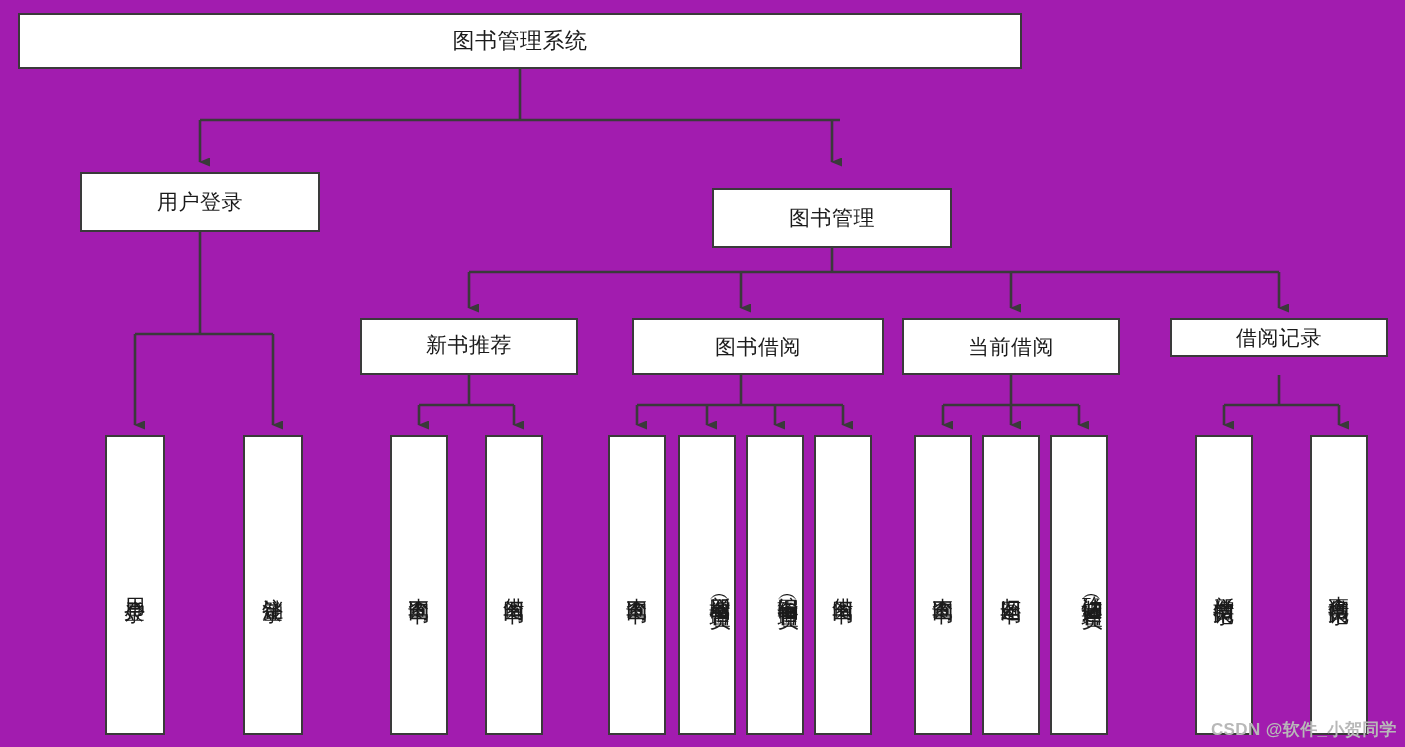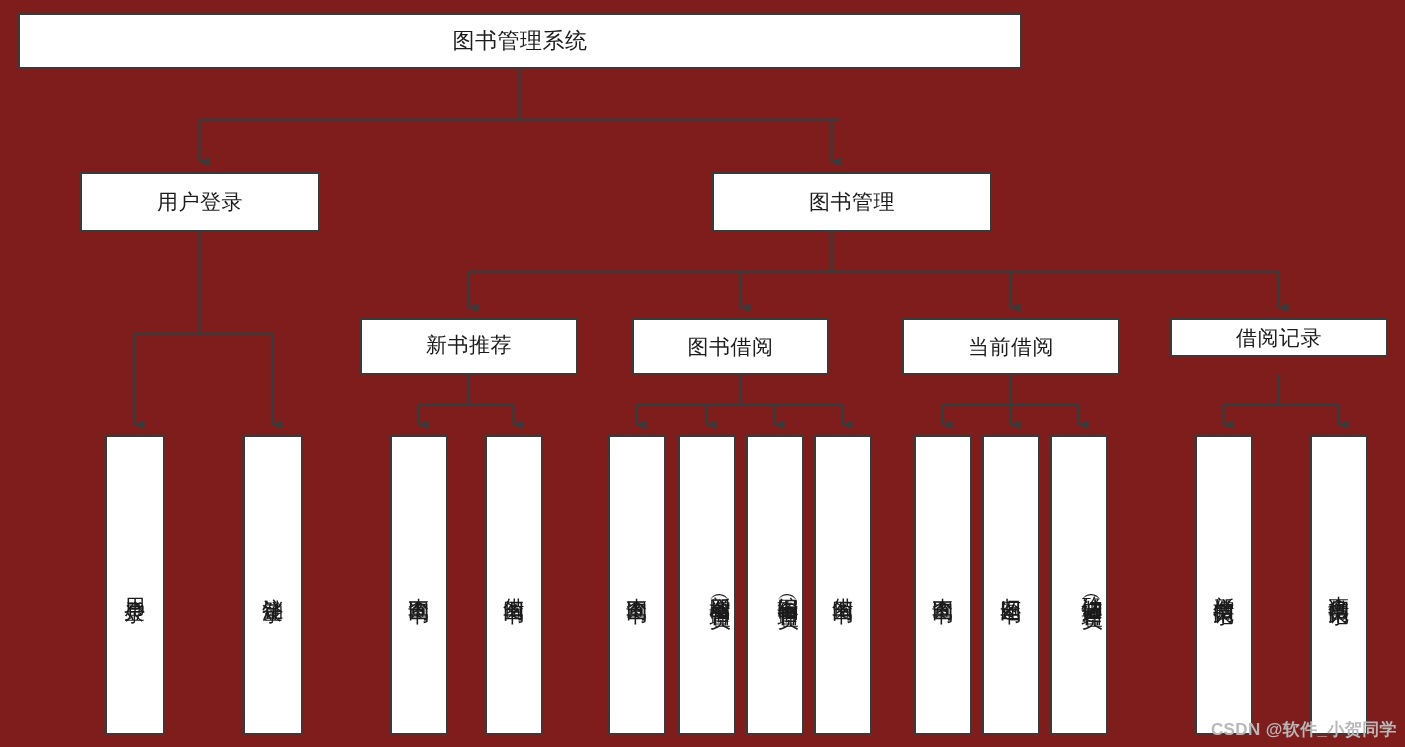--- a/index.html
+++ b/index.html
@@ -8,21 +8,21 @@
     padding: 0;
     background: #ffffff;
   }
   body {
     font-family: "Liberation Sans", "DejaVu Sans", sans-serif;
   }
   #diagram-root {
     position: relative;
     width: 1405px;
     height: 747px;
-    background: #7f1d1d;
+    background: #a21caf;
     overflow: hidden;
   }
   #edge-layer {
     position: absolute;
     left: 0;
     top: 0;
     width: 1405px;
     height: 747px;
   }
   .node {
@@ -122,24 +122,24 @@
       <path d="M 1279,375 L 1279,405"></path>
       <path d="M 1224,405 L 1339,405"></path>
       <path d="M 1224,405 L 1224,425" marker-end="url(#arrowhead)"></path>
       <path d="M 1339,405 L 1339,425" marker-end="url(#arrowhead)"></path>
     </g>
   </svg>
 
   <div class="node node-h node-root" id="node-root" style="left: 18px; top: 13px; width: 1004px; height: 56px;">图书管理系统</div>
 
   <div class="node node-h" id="node-l2-0" style="left: 80px; top: 172px; width: 240px; height: 60px;">用户登录</div>
-  <div class="node node-h" id="node-l2-1" style="left: 712px; top: 172px; width: 280px; height: 60px;">图书管理</div>
+  <div class="node node-h" id="node-l2-1" style="left: 712px; top: 188px; width: 240px; height: 60px;">图书管理</div>
 
   <div class="node node-h" id="node-l3-0" style="left: 360px; top: 318px; width: 218px; height: 57px; font-family: Liberation Mono, monospace;">新书推荐</div>
-  <div class="node node-h" id="node-l3-1" style="left: 632px; top: 318px; width: 197px; height: 57px;">图书借阅</div>
+  <div class="node node-h" id="node-l3-1" style="left: 632px; top: 318px; width: 252px; height: 57px;">图书借阅</div>
   <div class="node node-h" id="node-l3-2" style="left: 902px; top: 318px; width: 218px; height: 57px; text-align: right;">当前借阅</div>
   <div class="node node-h" id="node-l3-3" style="left: 1170px; top: 318px; width: 218px; height: 39px;">借阅记录</div>
 
   <div class="node node-v short" id="node-leaf-0" style="left: 105px; top: 435px; width: 60px; height: 300px;">用户登录</div>
   <div class="node node-v short" id="node-leaf-1" style="left: 243px; top: 435px; width: 60px; height: 300px;">注销登录</div>
   <div class="node node-v short" id="node-leaf-2" style="left: 390px; top: 435px; width: 58px; height: 300px;">查询图书</div>
   <div class="node node-v short" id="node-leaf-3" style="left: 485px; top: 435px; width: 58px; height: 300px;">借阅图书</div>
   <div class="node node-v short" id="node-leaf-4" style="left: 608px; top: 435px; width: 58px; height: 300px;">查询图书</div>
   <div class="node node-v" id="node-leaf-5" style="left: 678px; top: 435px; width: 58px; height: 300px;">新增图书（管理员）</div>
   <div class="node node-v" id="node-leaf-6" style="left: 746px; top: 435px; width: 58px; height: 300px;">编辑图书（管理员）</div>

